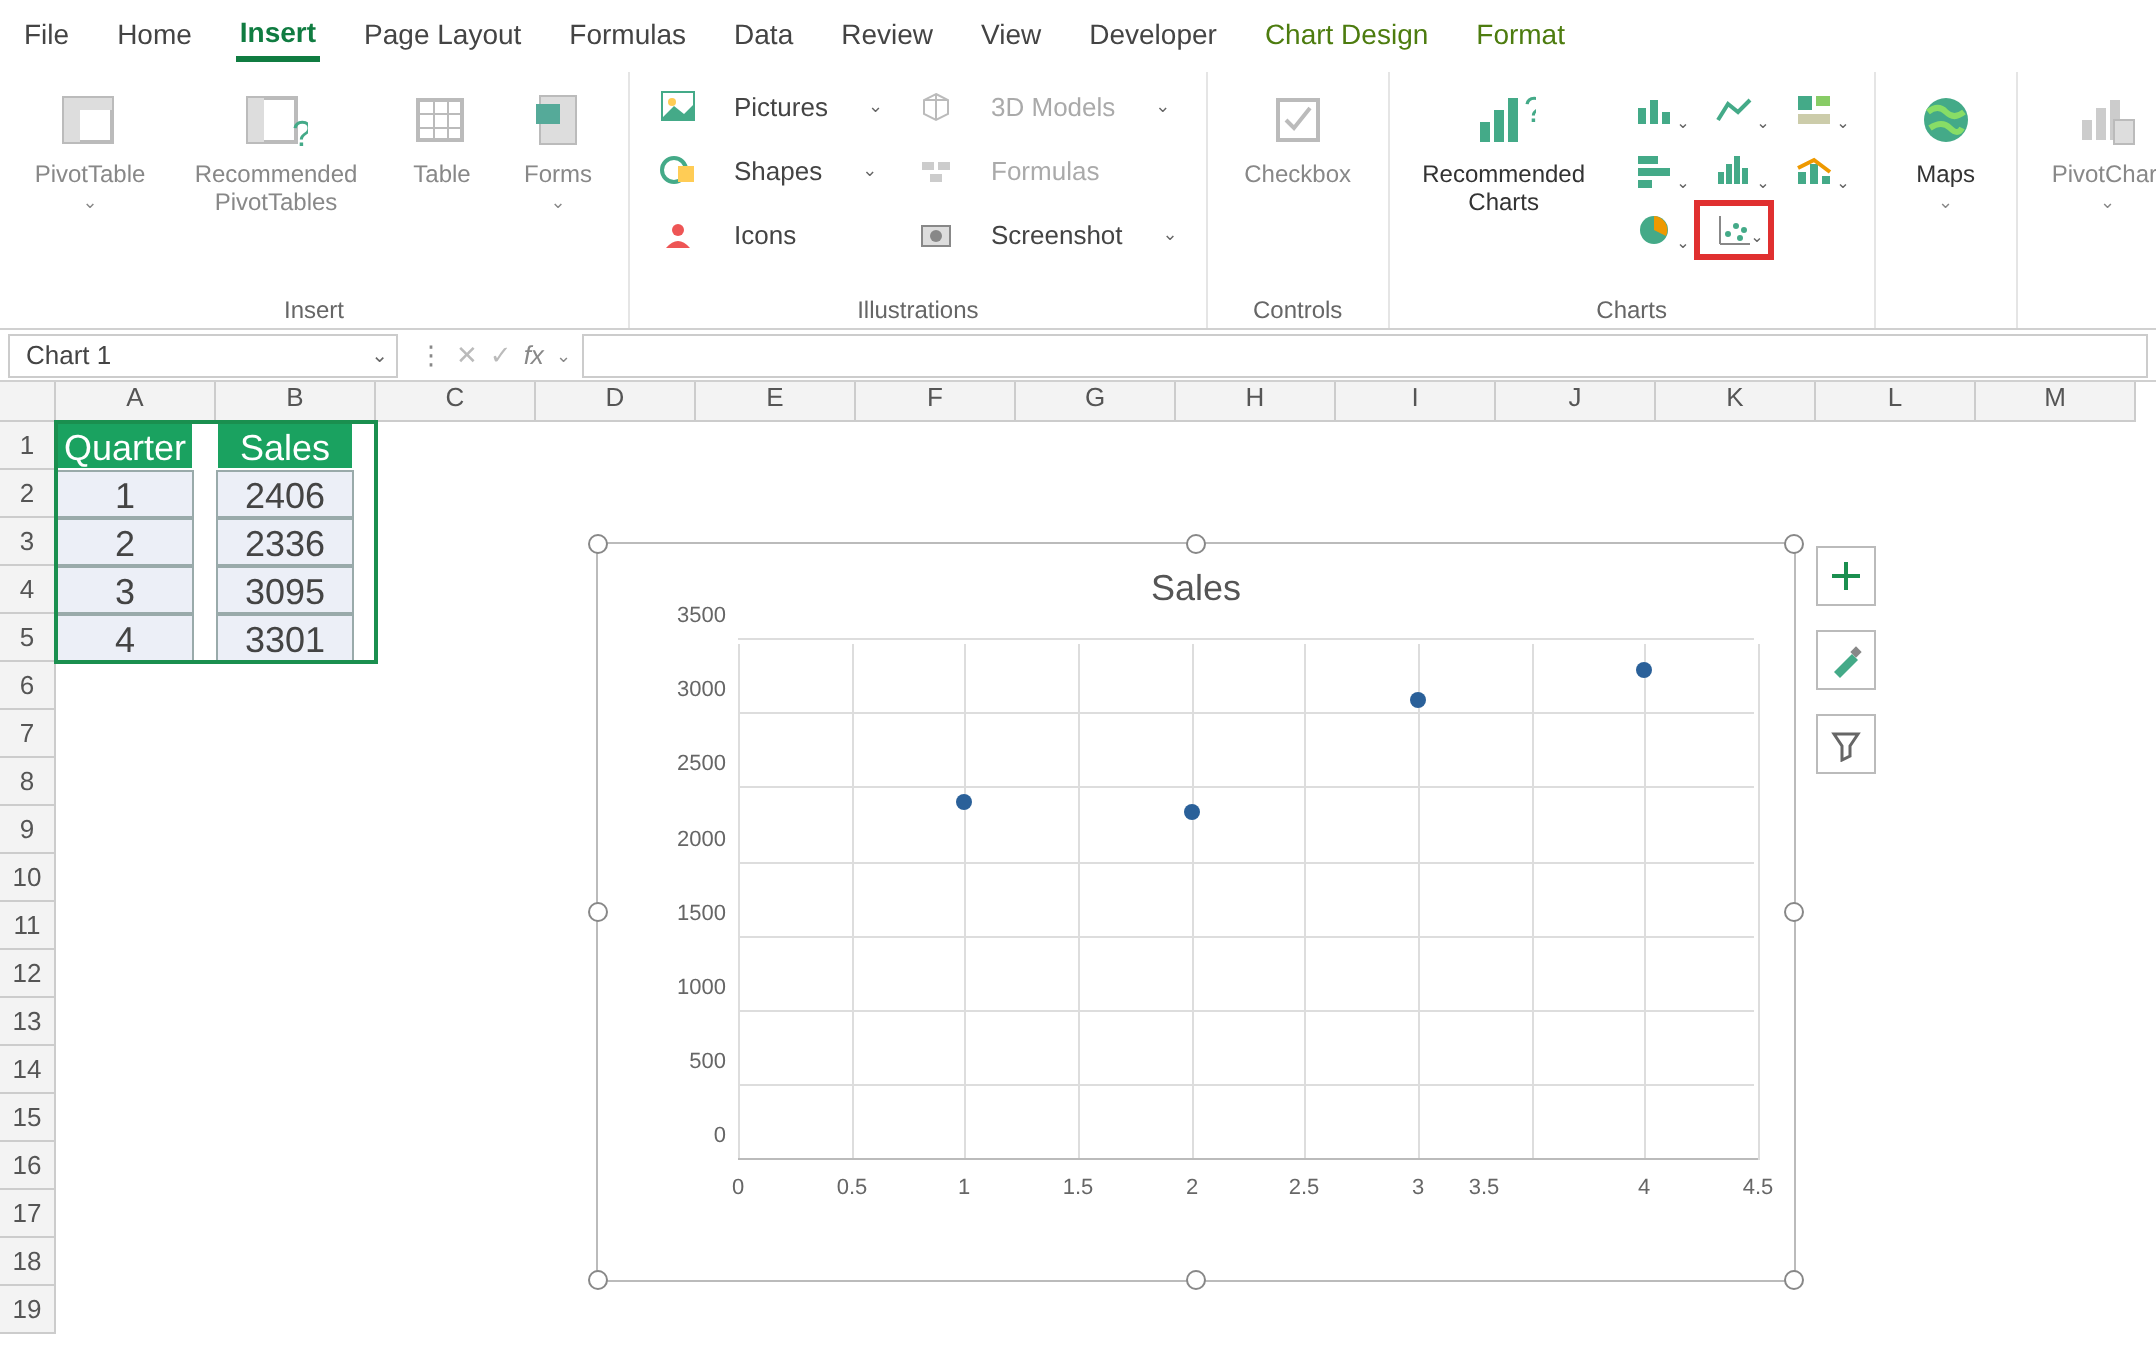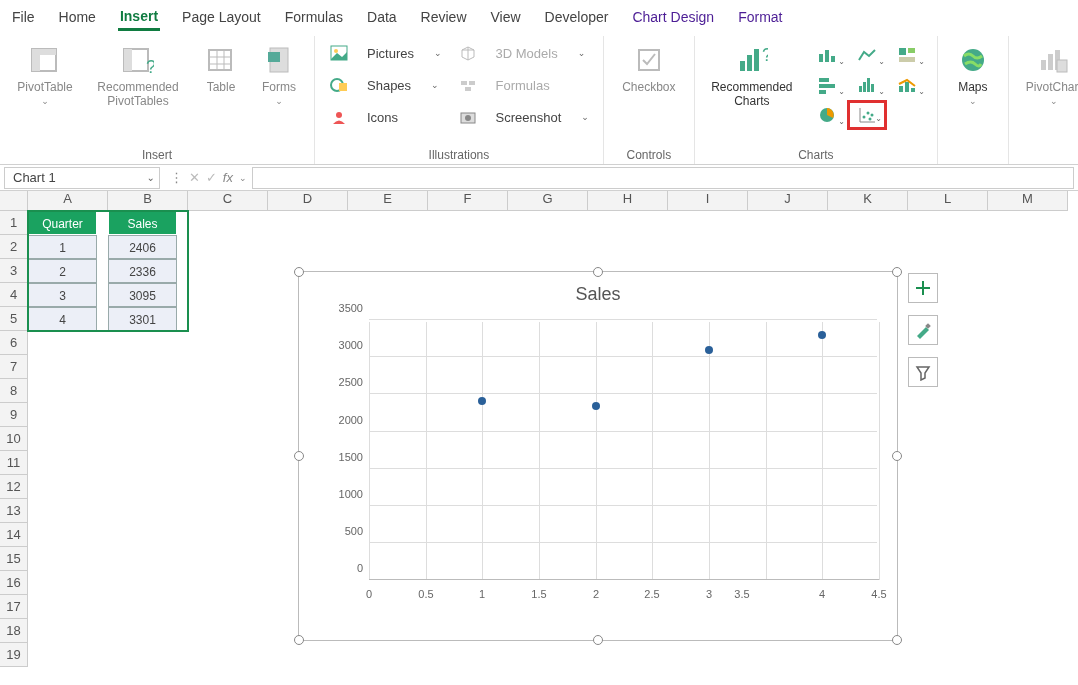--- a/index.html
+++ b/index.html
@@ -2,21 +2,21 @@
 <html><head>
 <meta charset="utf-8">
 <style>
   * { box-sizing: border-box; margin: 0; padding: 0; font-family: "Segoe UI", sans-serif; }
   body { background: #fff; width: 1078px; height: 685px; overflow: hidden; font-size: 13px; color: #444; }
 
   
   .tabs { display: flex; align-items: center; padding: 4px 10px 0 10px; gap: 20px; height: 30px; }
   .tab { font-size: 14px; color: #444; padding: 4px 2px; cursor: pointer; }
   .tab.active { color: #107c41; border-bottom: 3px solid #107c41; font-weight: 600; }
-  .tab.context { color: #4c1d95; }
+  .tab.context { color: #4d7c0f; }
 
   
   .ribbon { display: flex; border-bottom: 1px solid #d0d0d0; height: 135px; padding-top: 6px; }
   .group { display: flex; flex-direction: column; padding: 4px 10px 2px 10px; border-right: 1px solid #e5e5e5; }
   .group:last-child { border-right: none; }
   .group-body { display: flex; align-items: flex-start; flex: 1; gap: 8px; }
   .group-label { text-align: center; font-size: 12px; color: #666; padding-top: 2px; }
   .big-btn { display: flex; flex-direction: column; align-items: center; justify-content: flex-start; width: 70px; color: #888; cursor: pointer; padding-top: 4px; }
   .big-btn.enabled { color: #333; }
   .big-btn .ico { width: 32px; height: 32px; margin-bottom: 4px; display:flex; align-items:center; justify-content:center; }
@@ -28,35 +28,35 @@
   .small-btn .mini-ico { width: 20px; height: 20px; display:flex; align-items:center; justify-content:center; }
   .chev { font-size: 9px; color: #666; margin-left: 2px; }
 
   .chart-grid { display: grid; grid-template-columns: repeat(3, 40px); grid-template-rows: repeat(3, 30px); gap: 0; }
   .chart-btn { display:flex; align-items:center; justify-content:center; position:relative; cursor:pointer; }
   .chart-btn .chev-sm { font-size:8px; position:absolute; right:2px; bottom:4px; color:#666; }
   .scatter-highlight { border: 3px solid #e03030; }
 
   
   .fbar { display: flex; align-items: center; height: 26px; border-bottom: 1px solid #d0d0d0; }
-  .namebox { width: 156px; border: 1px solid #ccc; height: 22px; margin: 2px 4px; display:flex; align-items:center; padding: 0 8px; font-size: 13px; position:relative; }
+  .namebox { width: 195px; border: 1px solid #ccc; height: 22px; margin: 2px 4px; display:flex; align-items:center; padding: 0 8px; font-size: 13px; position:relative; }
   .namebox .dd { position:absolute; right:4px; font-size:10px; color:#666; }
   .fx-icons { display:flex; align-items:center; gap:6px; padding: 0 6px; color:#888; }
   .fx-icons span { font-size:13px; }
   .fx-input { flex:1; border:1px solid #ccc; height:22px; margin:2px 4px 2px 0; }
 
   
   .sheet { position: relative; }
   .col-headers { display:flex; position:absolute; top:0; left:0; }
   .corner { width:28px; height:20px; background:#f3f3f3; border-right:1px solid #ccc; border-bottom:1px solid #ccc; }
   .ch { width:80px; height:20px; background:#f3f3f3; border-right:1px solid #ccc; border-bottom:1px solid #ccc; text-align:center; font-size:13px; color:#555; }
   .row-headers { position:absolute; top:20px; left:0; }
   .rh { width:28px; height:24px; background:#f3f3f3; border-right:1px solid #ccc; border-bottom:1px solid #ccc; text-align:center; font-size:13px; color:#555; line-height:24px; }
   .cells { position:absolute; top:20px; left:28px; }
-  .cell { position:absolute; width:69px; height:24px; border-right:1px solid #e5e5e5; border-bottom:1px solid #e5e5e5; text-align:center; line-height:24px; font-size:12px; }
+  .cell { position:absolute; width:69px; height:24px; border-right:1px solid #e5e5e5; border-bottom:1px solid #e5e5e5; text-align:center; line-height:24px; font-size:18px; }
   .hdr-cell { background:#1aa260; color:#fff; font-weight:400; border:1px solid #fff; }
   .data-cell { background:#eceff7; border:1px solid #9aa; }
   .sel-border { position:absolute; border:2px solid #1a8f4f; pointer-events:none; }
 
   
   .chart-obj { position:absolute; border:1px solid #bbb; background:#fff; }
   .chart-obj .handle { position:absolute; width:10px; height:10px; background:#fff; border:1px solid #888; border-radius:50%; }
   .chart-title { text-align:center; font-size:18px; color:#555; margin-top:12px; }
   .plot { position:absolute; left:40px; right:20px; top:50px; bottom:40px; }
   .plot .grid-line-h { position:absolute; left:30px; right:0; border-top:1px solid #ddd; }

